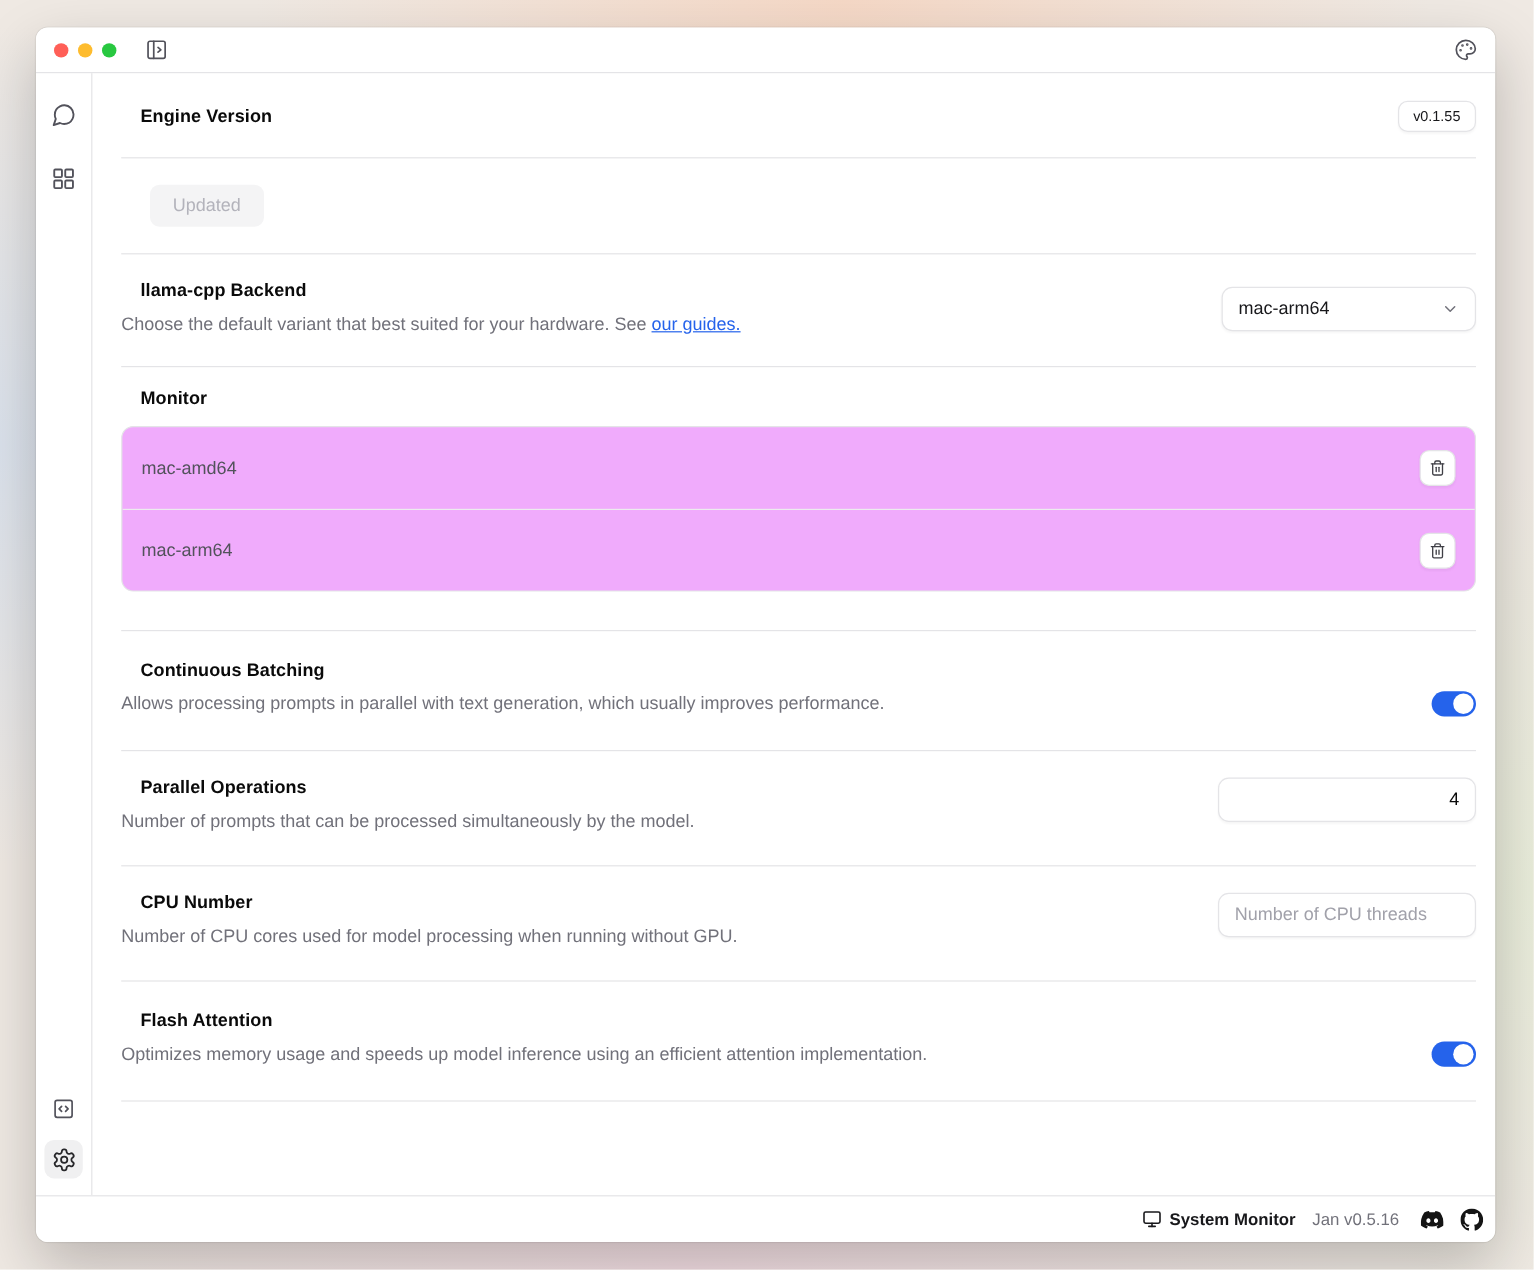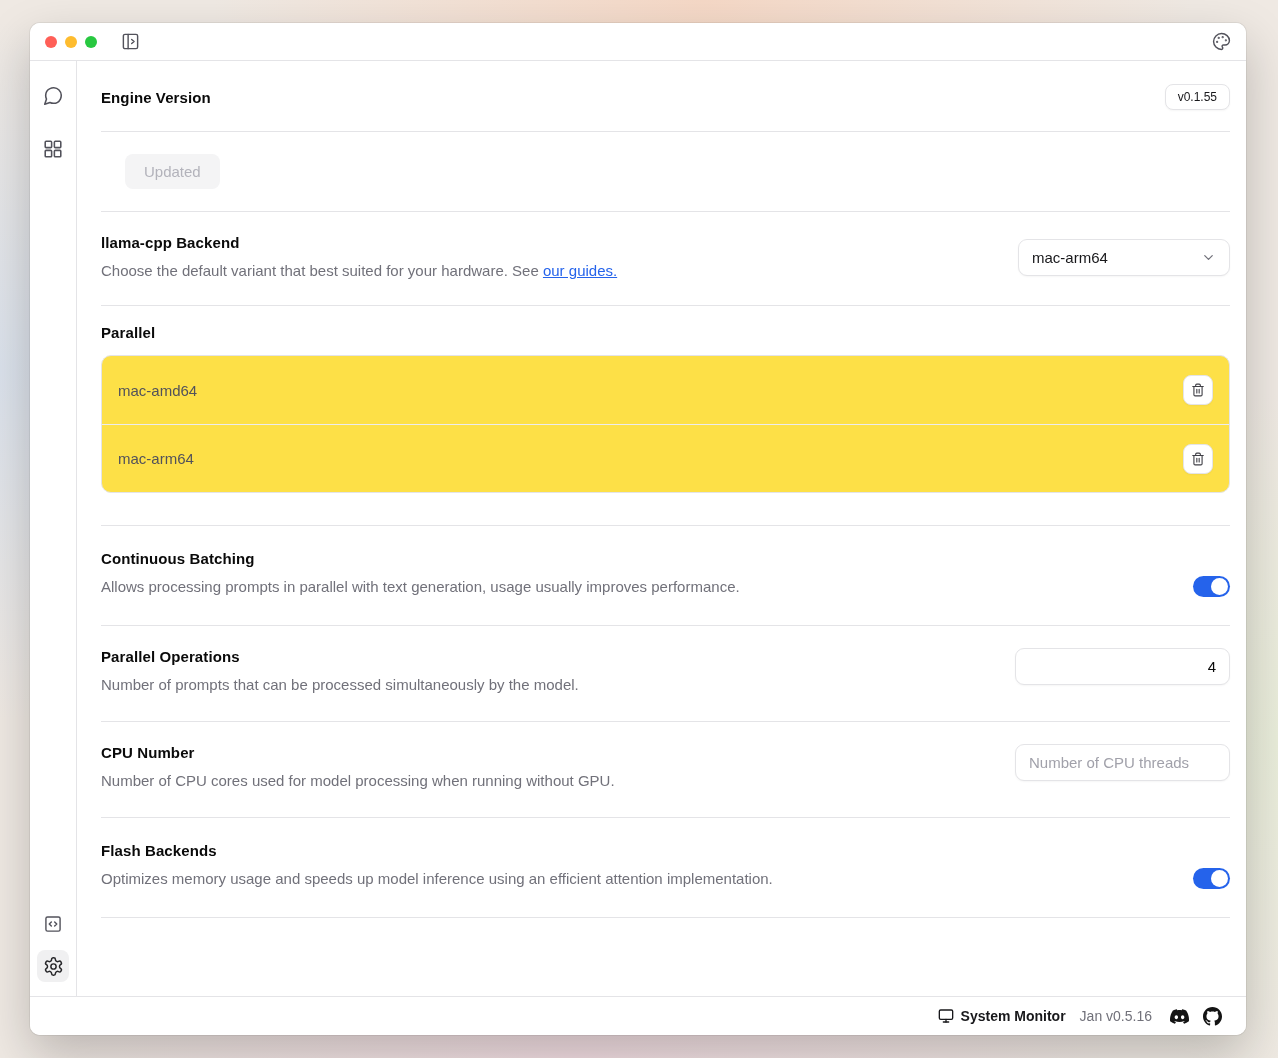--- a/index.html
+++ b/index.html
@@ -43,21 +43,21 @@
     padding: 19px 0 14px;
   }
   .side-top { display: flex; flex-direction: column; align-items: center; gap: 21px; }
   .side-spacer { flex: 1; }
   .side-bottom { display: flex; flex-direction: column; align-items: center; gap: 10px; }
   .side-icon { color: #52525b; width: 32px; height: 32px; display: flex; align-items: center; justify-content: center; border-radius: 8px; cursor: pointer; }
   .side-icon.active { background: #f0f0f1; color: #27272a; }
   
   .main { flex: 1; min-width: 0; padding: 0 16px 0 24px; overflow: hidden; }
   .row { display: flex; align-items: center; border-bottom: 1px solid #e4e4e7; }
-  .row-label { font-size: 15px; font-weight: 700; color: #0a0a0a; letter-spacing: .1px; }
+  .row-label { font-size: 15px; font-weight: 700; color: #0a0a0a; letter-spacing: .1px; margin-left: 16px; }
   .row-desc { font-size: 15px; color: #71717a; margin-top: 9px; line-height: 1.4; }
   .row-left { flex: 1; min-width: 0; }
   .link { color: #2563eb; text-decoration: underline; cursor: pointer; }
   .r-engine { padding: 23px 0 21px; }
   .r-updates { padding: 22px 0; }
   .r-backend { padding: 22px 0 24px; gap: 36px; }
   .r-backends { display: block; padding: 18px 0 32px; }
   .r-setting { padding: 24px 0 28px; align-items: flex-end; }
   .r-setting.centered { align-items: flex-start; padding: 22px 0 26px; }
   .badge {
@@ -70,21 +70,21 @@
     padding: 9px 19px; font-size: 15px; font-weight: 500; font-family: inherit; cursor: default;
   }
   .select {
     width: 212px; height: 37px; border: 1px solid #e4e4e7; border-radius: 9px;
     background: #fff; display: flex; align-items: center; justify-content: space-between;
     padding: 0 13px; font-size: 15px; color: #18181b; cursor: pointer;
     box-shadow: 0 1px 2px rgba(0,0,0,.04);
   }
   .select .chev { color: #71717a; }
   .card {
-    margin-top: 14px; background: #fde047; border: 1px solid #e4e4e7; border-radius: 10px;
+    margin-top: 14px; background: #f0abfc; border: 1px solid #e4e4e7; border-radius: 10px;
     overflow: hidden;
   }
   .card-row {
     display: flex; align-items: center; justify-content: space-between;
     padding: 16px 16px; height: 68px; font-size: 15px; color: #52525b;
   }
   .card-row + .card-row { border-top: 1px solid #ececee; }
   .icon-btn {
     width: 30px; height: 30px; border: 1px solid #e4e4e7; border-radius: 8px;
     background: #fff; display: flex; align-items: center; justify-content: center;
@@ -103,21 +103,21 @@
     padding: 0 13px; font-size: 15px; font-family: inherit; color: #0a0a0a;
     background: #fff; outline: none; box-shadow: 0 1px 2px rgba(0,0,0,.04);
   }
   .num-input { text-align: right; }
   .text-input::placeholder { color: #a1a1aa; }
   .ctl { margin-left: 24px; flex: 0 0 auto; }
   
   .footer {
     flex: 0 0 39px; height: 39px; border-top: 1px solid #e4e4e7;
     display: flex; align-items: center; justify-content: flex-end;
-    padding: 0 24px; gap: 14px; background: #fff;
+    padding: 0 10px; gap: 14px; background: #fff;
   }
   .sysmon { display: flex; align-items: center; gap: 7px; font-size: 14px; font-weight: 700; color: #18181b; cursor: pointer; }
   .app-version { font-size: 14px; color: #71717a; margin-right: 4px; }
   .foot-icon { color: #141414; cursor: pointer; display: flex; }
 </style>
 </head>
 <body>
 
 <div class="window">
 
@@ -212,21 +212,21 @@
           <span>mac-arm64</span>
           <span class="chev">
             <svg width="15" height="15" viewBox="0 0 24 24" fill="none" stroke="currentColor" stroke-width="2" stroke-linecap="round" stroke-linejoin="round">
                 <path d="m6 9 6 6 6-6"></path>
               </svg>
           </span>
         </div>
       </div>
 
       <div class="row r-backends">
-        <div class="row-label">Parallel</div>
+        <div class="row-label">Monitor</div>
         <div class="card">
           <div class="card-row">
             <span>mac-amd64</span>
             <span class="icon-btn">
               <span>
                 <svg width="14" height="14" viewBox="0 0 24 24" fill="none" stroke="currentColor" stroke-width="1.9" stroke-linecap="round" stroke-linejoin="round">
                     <path d="M3 6h18"></path>
                     <path d="M19 6v14a2 2 0 0 1-2 2H7a2 2 0 0 1-2-2V6"></path>
                     <path d="M8 6V4a2 2 0 0 1 2-2h4a2 2 0 0 1 2 2v2"></path>
                     <path d="M10 11v6"></path>
@@ -248,21 +248,21 @@
                   </svg>
               </span>
             </span>
           </div>
         </div>
       </div>
 
       <div class="row r-setting">
         <div class="row-left">
           <div class="row-label">Continuous Batching</div>
-          <div class="row-desc">Allows processing prompts in parallel with text generation, usage usually improves performance.</div>
+          <div class="row-desc">Allows processing prompts in parallel with text generation, which usually improves performance.</div>
         </div>
         <span class="toggle ctl">
             <span class="knob"></span>
           </span>
       </div>
 
       <div class="row r-setting centered">
         <div class="row-left">
           <div class="row-label">Parallel Operations</div>
           <div class="row-desc">Number of prompts that can be processed simultaneously by the model.</div>
@@ -273,21 +273,21 @@
       <div class="row r-setting centered">
         <div class="row-left">
           <div class="row-label">CPU Number</div>
           <div class="row-desc">Number of CPU cores used for model processing when running without GPU.</div>
         </div>
         <input class="text-input ctl" type="text" placeholder="Number of CPU threads" style="">
       </div>
 
       <div class="row r-setting">
         <div class="row-left">
-          <div class="row-label">Flash Backends</div>
+          <div class="row-label">Flash Attention</div>
           <div class="row-desc">Optimizes memory usage and speeds up model inference using an efficient attention implementation.</div>
         </div>
         <span class="toggle ctl">
             <span class="knob"></span>
           </span>
       </div>
 
     </div>
   </div>
 

